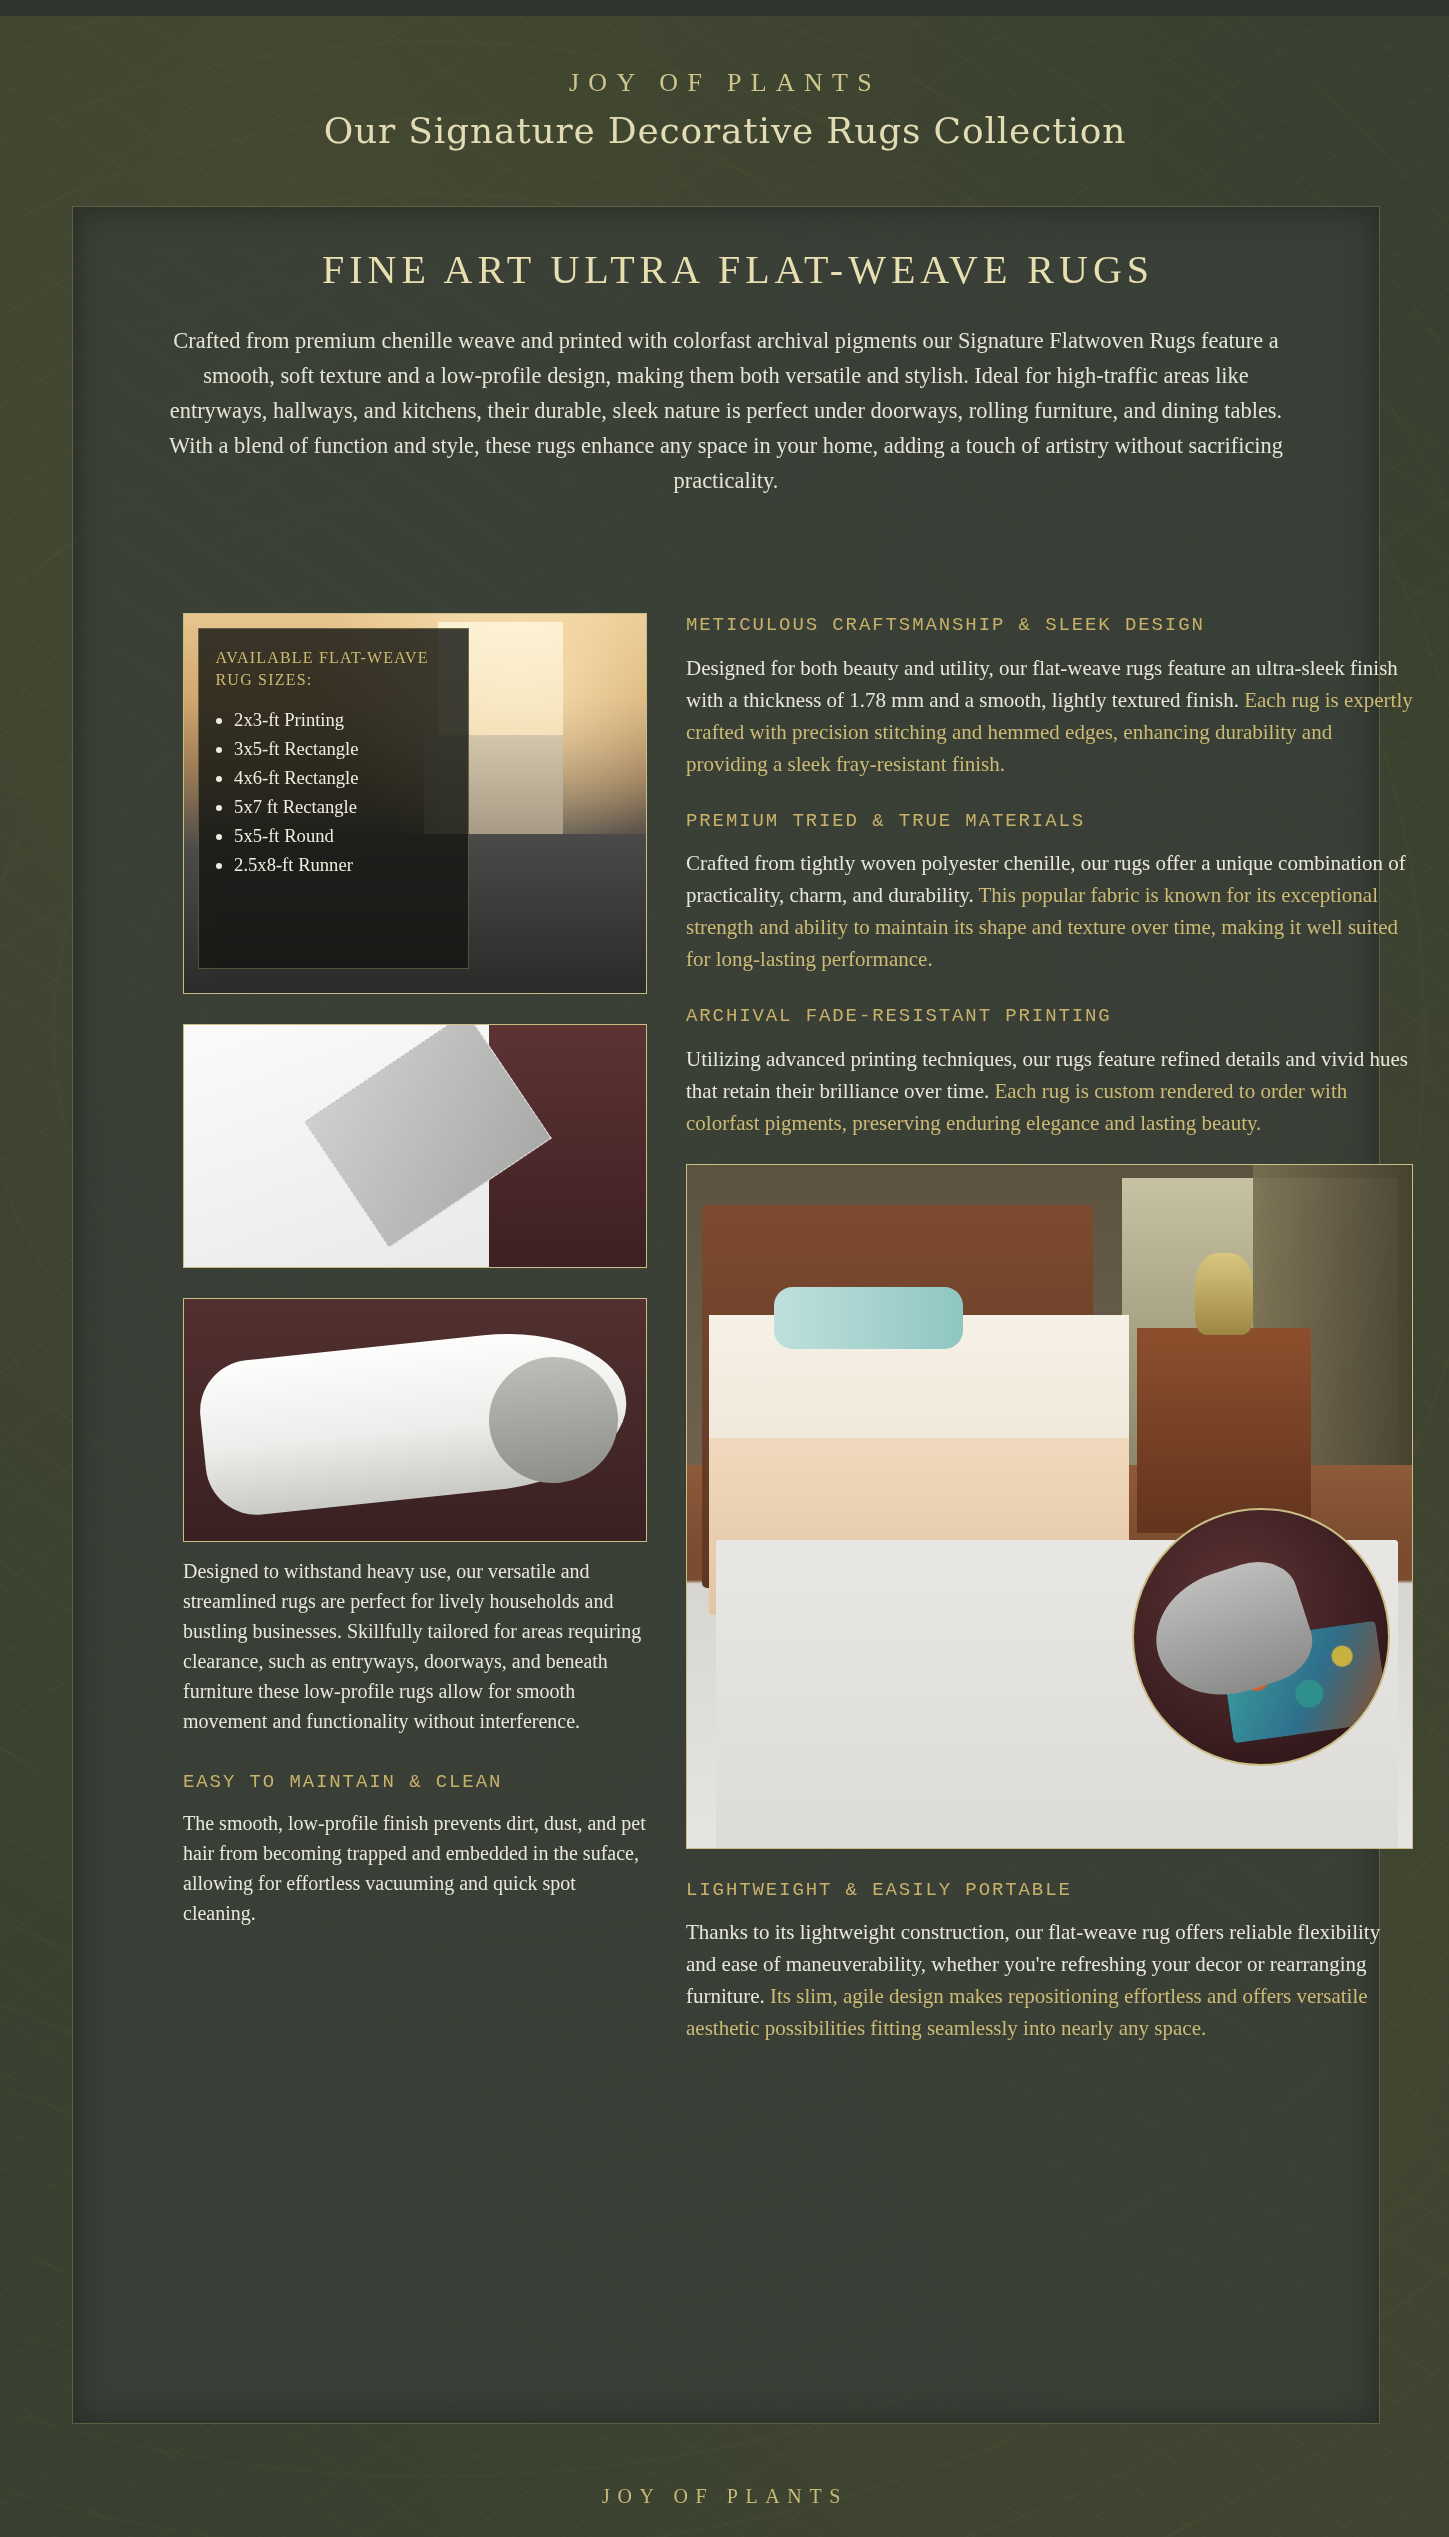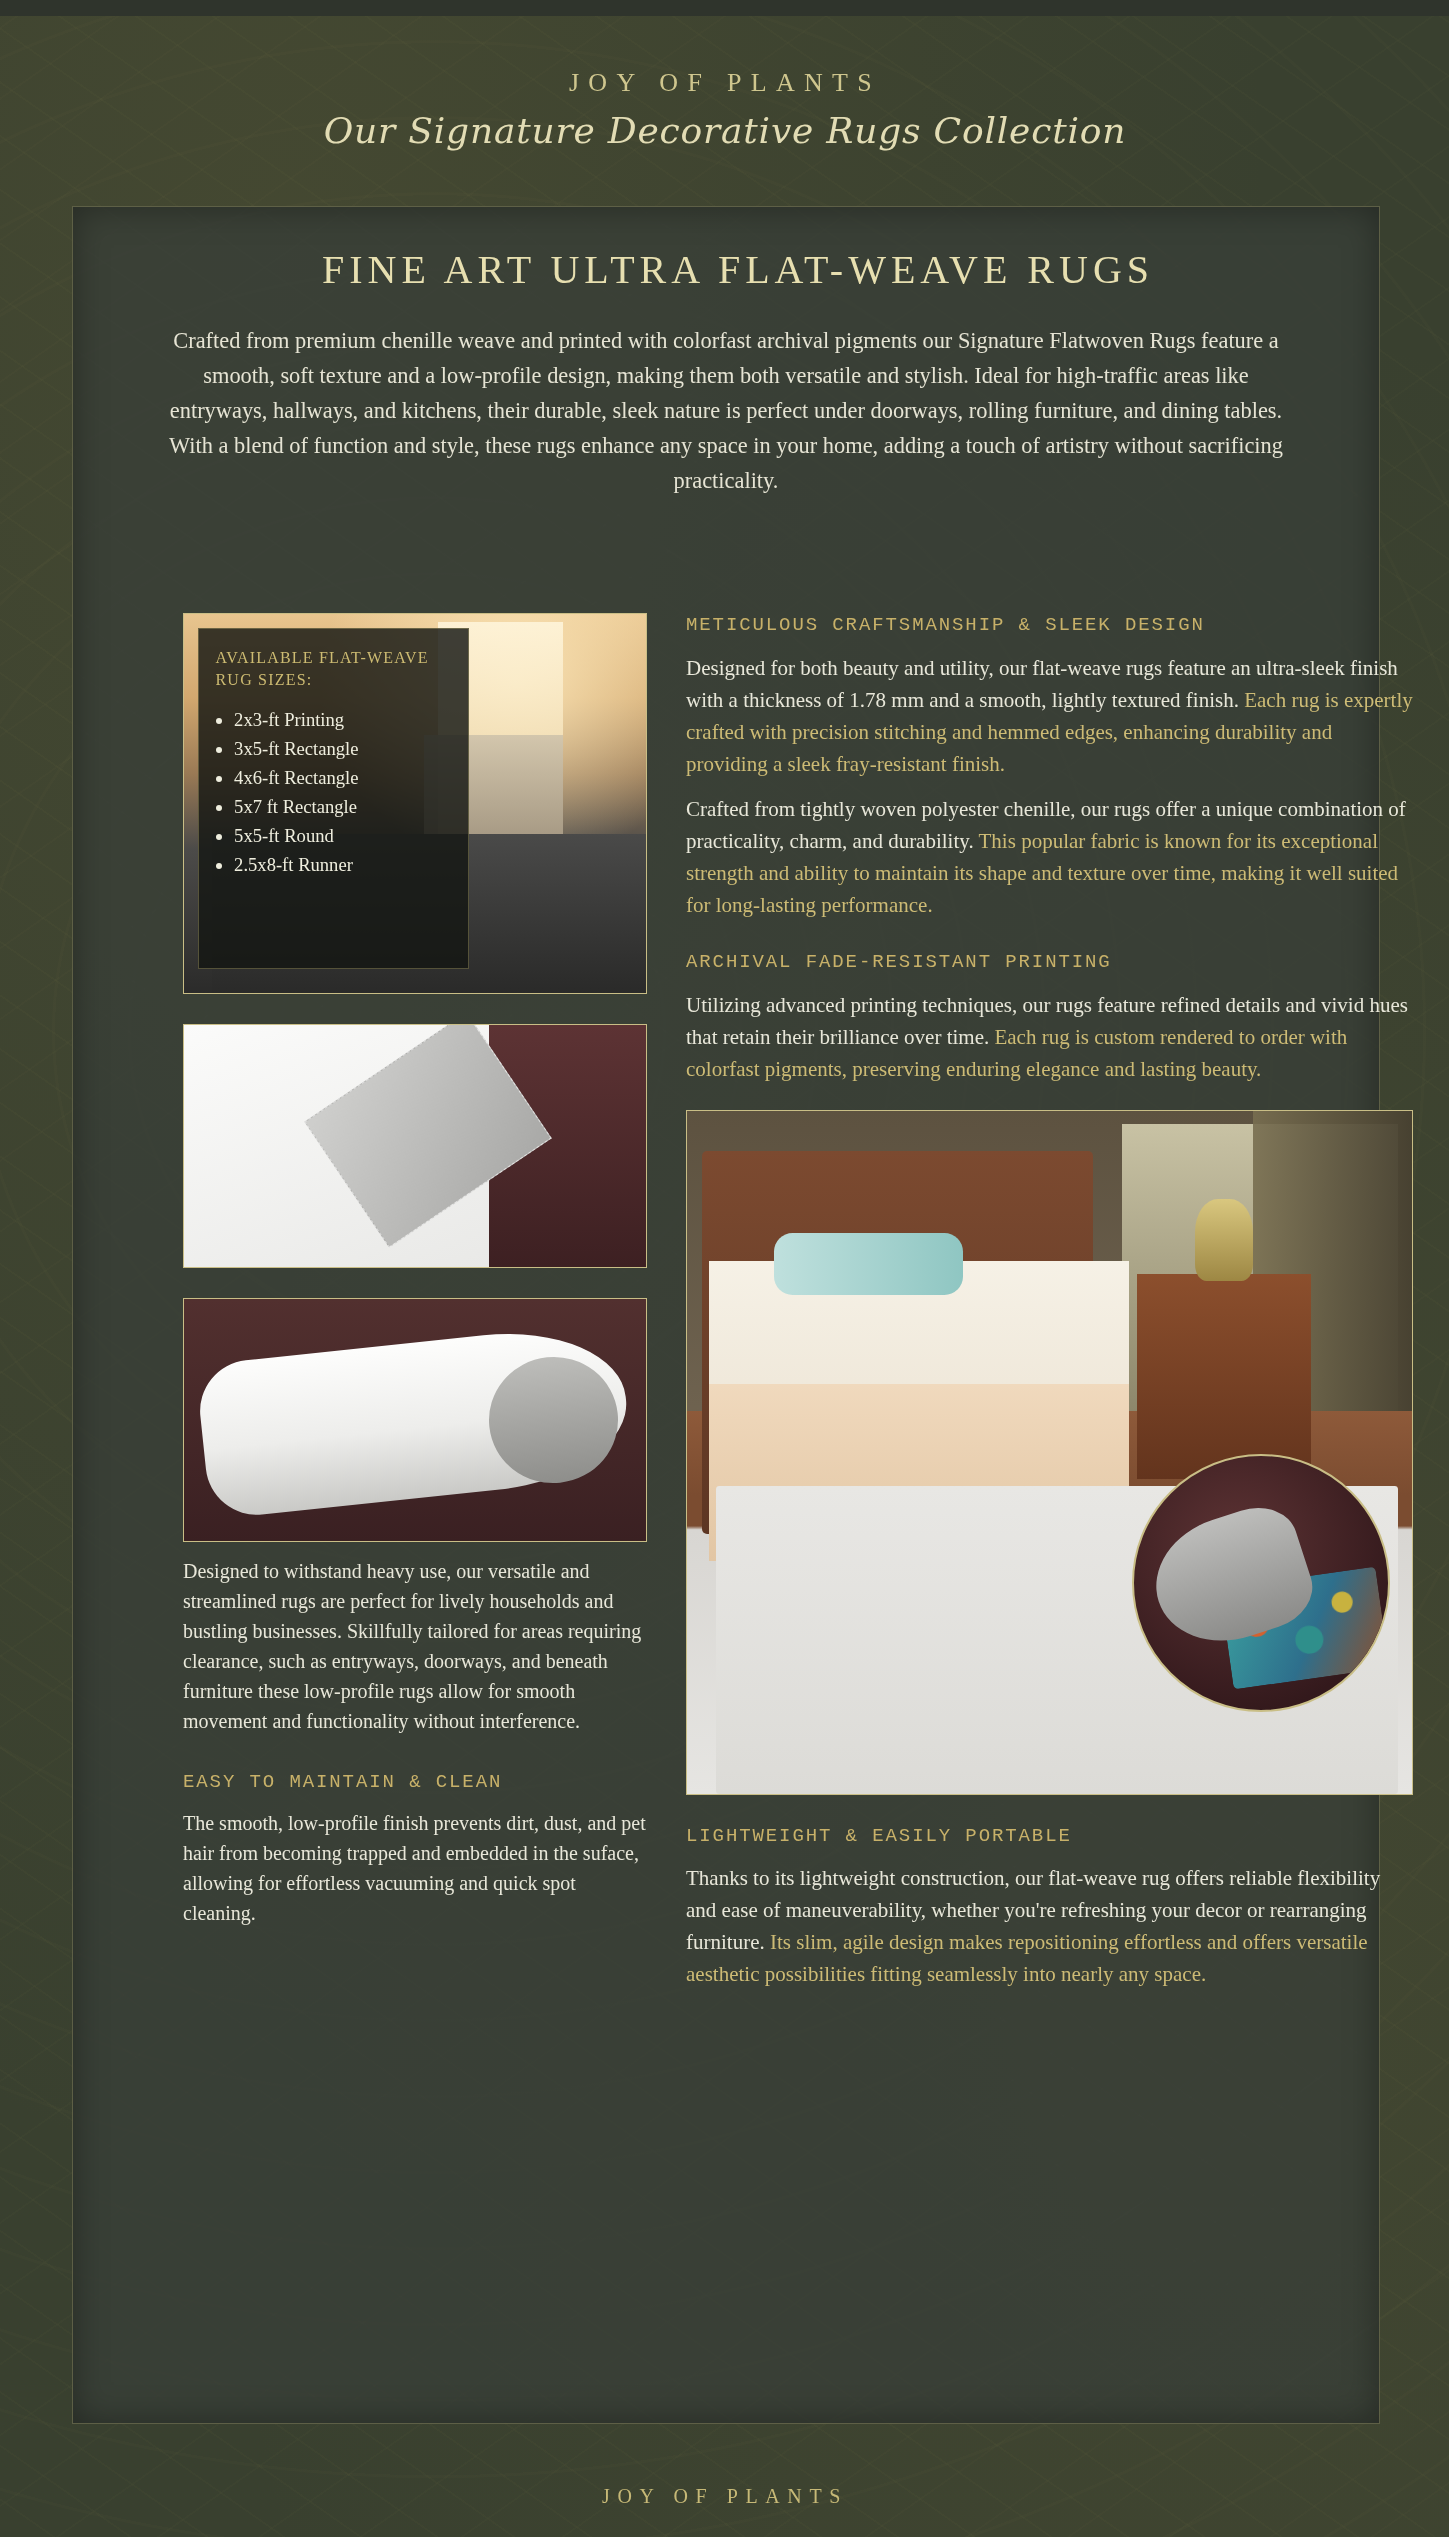--- a/index.html
+++ b/index.html
@@ -40,21 +40,20 @@
   .brand-top {
     font-family: "Liberation Serif", serif;
     font-size: 26px;
     letter-spacing: 9.3px;
     color: #cfc68e;
     text-transform: uppercase;
   }
   .script-title {
     margin-top: 12px;
     font-family: "DejaVu Serif", serif;
-    font-style: italic;
     font-size: 36px;
     color: #e2dcb4;
     letter-spacing: 0.8px;
   }
 
   .panel {
     position: absolute;
     left: 72px;
     top: 190px;
     width: 1306px;
@@ -409,20 +408,21 @@
         <div class="body-text left-body">The smooth, low-profile finish prevents dirt, dust, and pet hair from becoming trapped and embedded in the suface, allowing for effortless vacuuming and quick spot cleaning.</div>
       </div>
 
       <div class="col-right">
 
         <div class="sec-head first">Meticulous Craftsmanship &amp; Sleek Design</div>
         <div class="body-text">
           <span>Designed for both beauty and utility, our flat-weave rugs feature an ultra-sleek finish with a thickness of 1.78 mm and a smooth, lightly textured finish. </span><span class="accent">Each rug is expertly crafted with precision stitching and hemmed edges, enhancing durability and providing a sleek fray-resistant finish.</span>
         </div>
 
+        <div class="sec-head">Premium Tried &amp; True Materials</div>
         <div class="body-text">
           <span>Crafted from tightly woven polyester chenille, our rugs offer a unique combination of practicality, charm, and durability. </span><span class="accent">This popular fabric is known for its exceptional strength and ability to maintain its shape and texture over time, making it well suited for long-lasting performance.</span>
         </div>
 
         <div class="sec-head">Archival Fade-Resistant Printing</div>
         <div class="body-text">
           <span>Utilizing advanced printing techniques, our rugs feature refined details and vivid hues that retain their brilliance over time. </span><span class="accent">Each rug is custom rendered to order with colorfast pigments, preserving enduring elegance and lasting beauty.</span>
         </div>
 
         <div class="img-frame img-bedroom">

